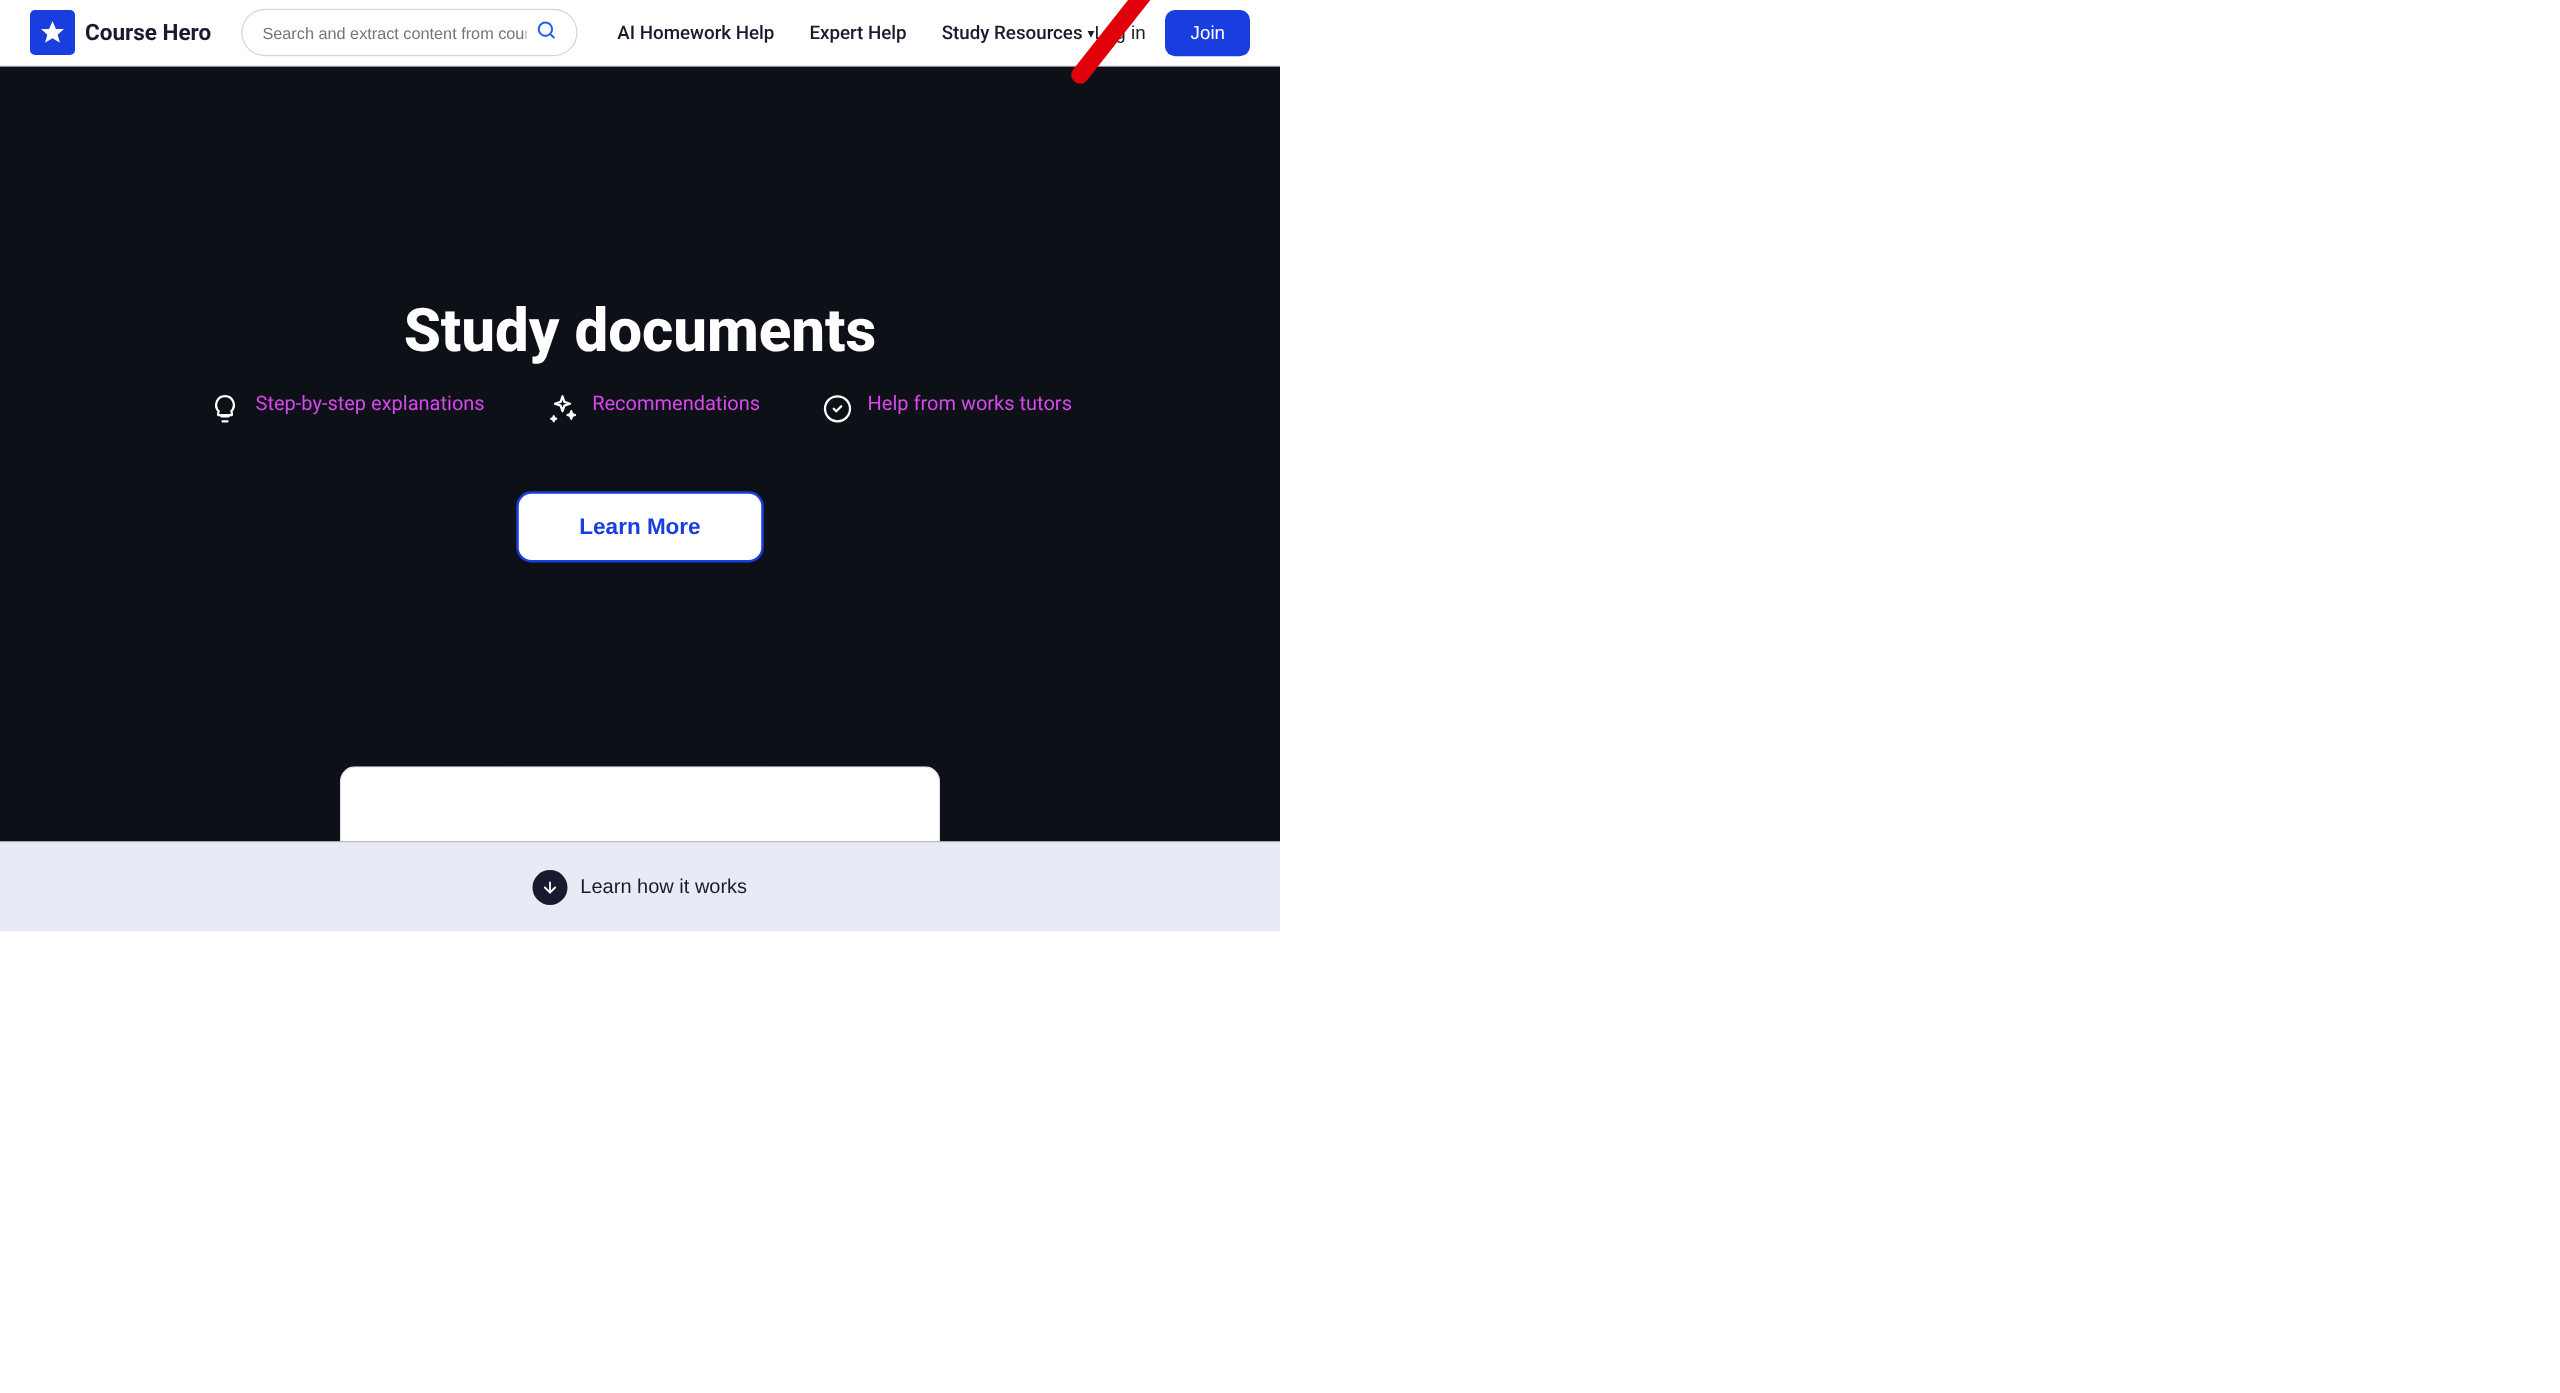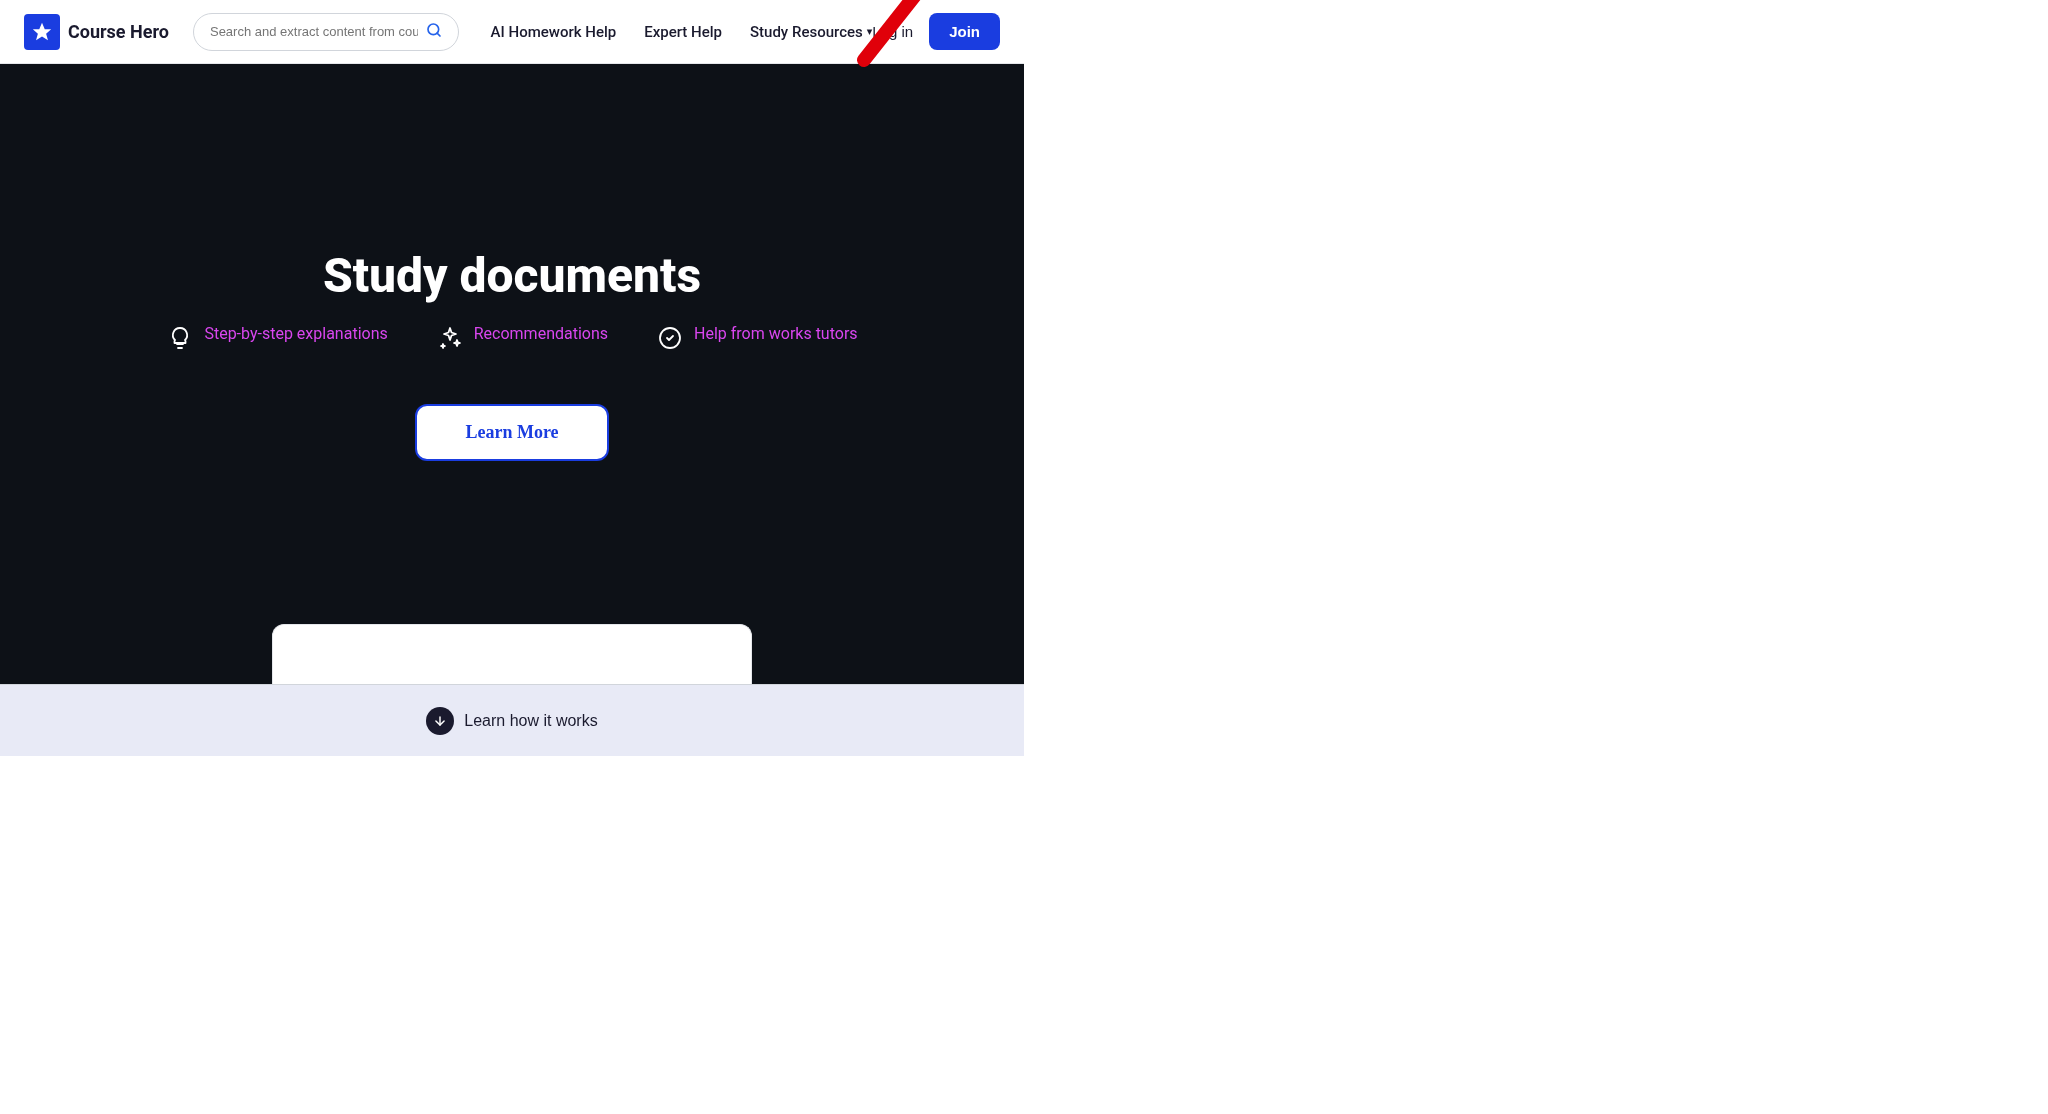--- a/index.html
+++ b/index.html
@@ -12,21 +12,21 @@
       font-family: -apple-system, BlinkMacSystemFont, 'Segoe UI', Roboto, sans-serif;
       width: 1024px;
       overflow-x: hidden;
     }
 
     
     .navbar {
       display: flex;
       align-items: center;
       padding: 0 24px;
-      height: 64px;
+      height: 53px;
       background: #fff;
       border-bottom: 1px solid #e5e7eb;
       position: relative;
       z-index: 10;
     }
 
     .logo-area {
       display: flex;
       align-items: center;
       gap: 8px;
@@ -122,21 +122,21 @@
       color: #1a1a2e;
       cursor: pointer;
       background: none;
       border: none;
     }
 
     .join-btn {
       background: #1a3de0;
       color: #fff;
       font-size: 15px;
-      font-weight: 700;
+      font-weight: 400;
       border: none;
       border-radius: 8px;
       padding: 10px 20px;
       cursor: pointer;
     }
 
     
     .hero {
       background: #0d1117;
       min-height: 620px;
@@ -193,21 +193,20 @@
 
     .learn-more-btn {
       background: #fff;
       color: #1a3de0;
       font-size: 18px;
       font-weight: 700;
       border: 2px solid #1a3de0;
       border-radius: 12px;
       padding: 16px 48px;
       cursor: pointer;
-      font-family: Liberation Serif, serif;
     }
 
     
     .bottom-section {
       background: #e8eaf6;
       display: flex;
       align-items: center;
       justify-content: center;
       padding: 16px 24px;
       height: 72px;

